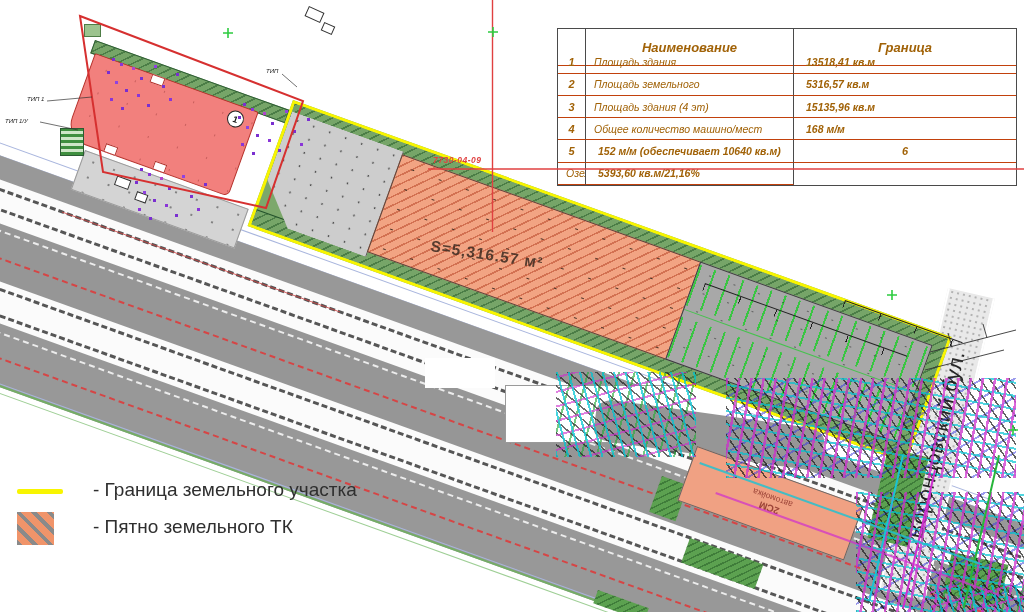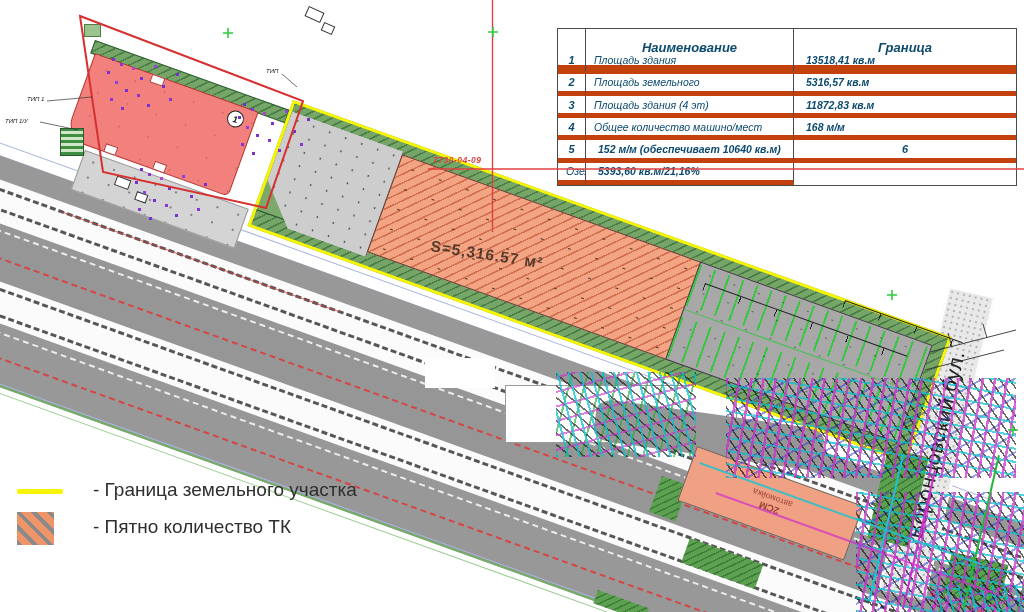--- a/index.html
+++ b/index.html
@@ -107,22 +107,22 @@
     repeating-linear-gradient(100deg,rgba(205,45,205,.85) 0 2.5px,transparent 2.5px 12px),
     repeating-linear-gradient(10deg,rgba(0,195,210,.8) 0 2px,transparent 2px 13px),
     repeating-linear-gradient(55deg,rgba(25,25,25,.8) 0 1.5px,transparent 1.5px 8px),
     repeating-linear-gradient(150deg,rgba(60,60,220,.6) 0 2px,transparent 2px 16px);}
   .uline{position:absolute;z-index:5;transform-origin:0 0;}
 
   
   .area-table{left:557px;top:28px;width:458px;z-index:6;background:#fff;border:1.5px solid #4a4a4a;
     display:grid;grid-template-columns:28px 208px 1fr;grid-auto-rows:22.3px;font-style:italic;}
   .area-table .hdr{height:36px;display:flex;align-items:center;justify-content:center;font-size:13px;font-weight:600;}
-  .tcell{border-right:1px solid #4a4a4a;border-bottom:5px solid #c2410c;display:flex;align-items:center;
-    font-size:10.5px;color:#0c4a6e;overflow:hidden;white-space:nowrap;}
+  .tcell{border-right:1px solid #4a4a4a;border-bottom:1px solid #c2410c;display:flex;align-items:center;
+    font-size:10.5px;color:#a16207;overflow:hidden;white-space:nowrap;}
   .tcell:nth-child(3n){border-right:none;}
   .c-num{justify-content:center;font-weight:700;font-size:11px;}
   .c-name{padding-left:8px;}
   .c-area{padding-left:12px;font-weight:600;}
 
   
   .legend{left:0;top:470px;width:460px;height:100px;z-index:6;}
   .lg-line{position:absolute;left:17px;top:19px;width:46px;height:5px;background:#f8f500;border-radius:2px;}
   .lg-swatch{position:absolute;left:17px;top:42px;width:37px;height:33px;background:#f0946a;
     background-image:repeating-linear-gradient(45deg,#8a8a8a 0 4px,transparent 4px 11px);}
@@ -239,39 +239,39 @@
     <div class="tcell c-num">1</div>
     <div class="tcell c-name">Площадь здания</div>
     <div class="tcell c-area">13518,41 кв.м</div>
 
     <div class="tcell c-num">2</div>
     <div class="tcell c-name">Площадь земельного</div>
     <div class="tcell c-area">5316,57 кв.м</div>
 
     <div class="tcell c-num">3</div>
     <div class="tcell c-name">Площадь здания (4 эт)</div>
-    <div class="tcell c-area">11872,83 кв.м</div>
+    <div class="tcell c-area">15135,96 кв.м</div>
 
     <div class="tcell c-num">4</div>
     <div class="tcell c-name">Общее количество машино/мест</div>
     <div class="tcell c-area">168 м/м</div>
 
     <div class="tcell c-num">5</div>
     <div class="tcell c-area">152 м/м (обеспечивает 10640 кв.м)</div>
 
     <div class="tcell c-num">6</div>
     <div class="tcell c-name">Озеленение</div>
     <div class="tcell c-area">5393,60 кв.м/21,16%</div>
   </div>
 
   <div class="abs legend">
     <div class="lg-line"></div>
     <div class="lg-text lg-t1">- Граница земельного участка</div>
     <div class="lg-swatch"></div>
-    <div class="lg-text lg-t2">- Пятно количество ТК</div>
+    <div class="lg-text lg-t2">- Пятно земельного ТК</div>
   </div>
 
   <div class="abs redref">7730-04-09</div>
 
   <div class="abs tiplabel" style="left:27px;top:96px;">ТИП 1</div>
   <div class="abs tiplabel" style="left:5px;top:118px;">ТИП 1/У</div>
   <div class="abs tiplabel" style="left:266px;top:68px;">ТИП</div>
 
   <svg class="svg-overlay" width="1024" height="612" viewBox="0 0 1024 612">
 

